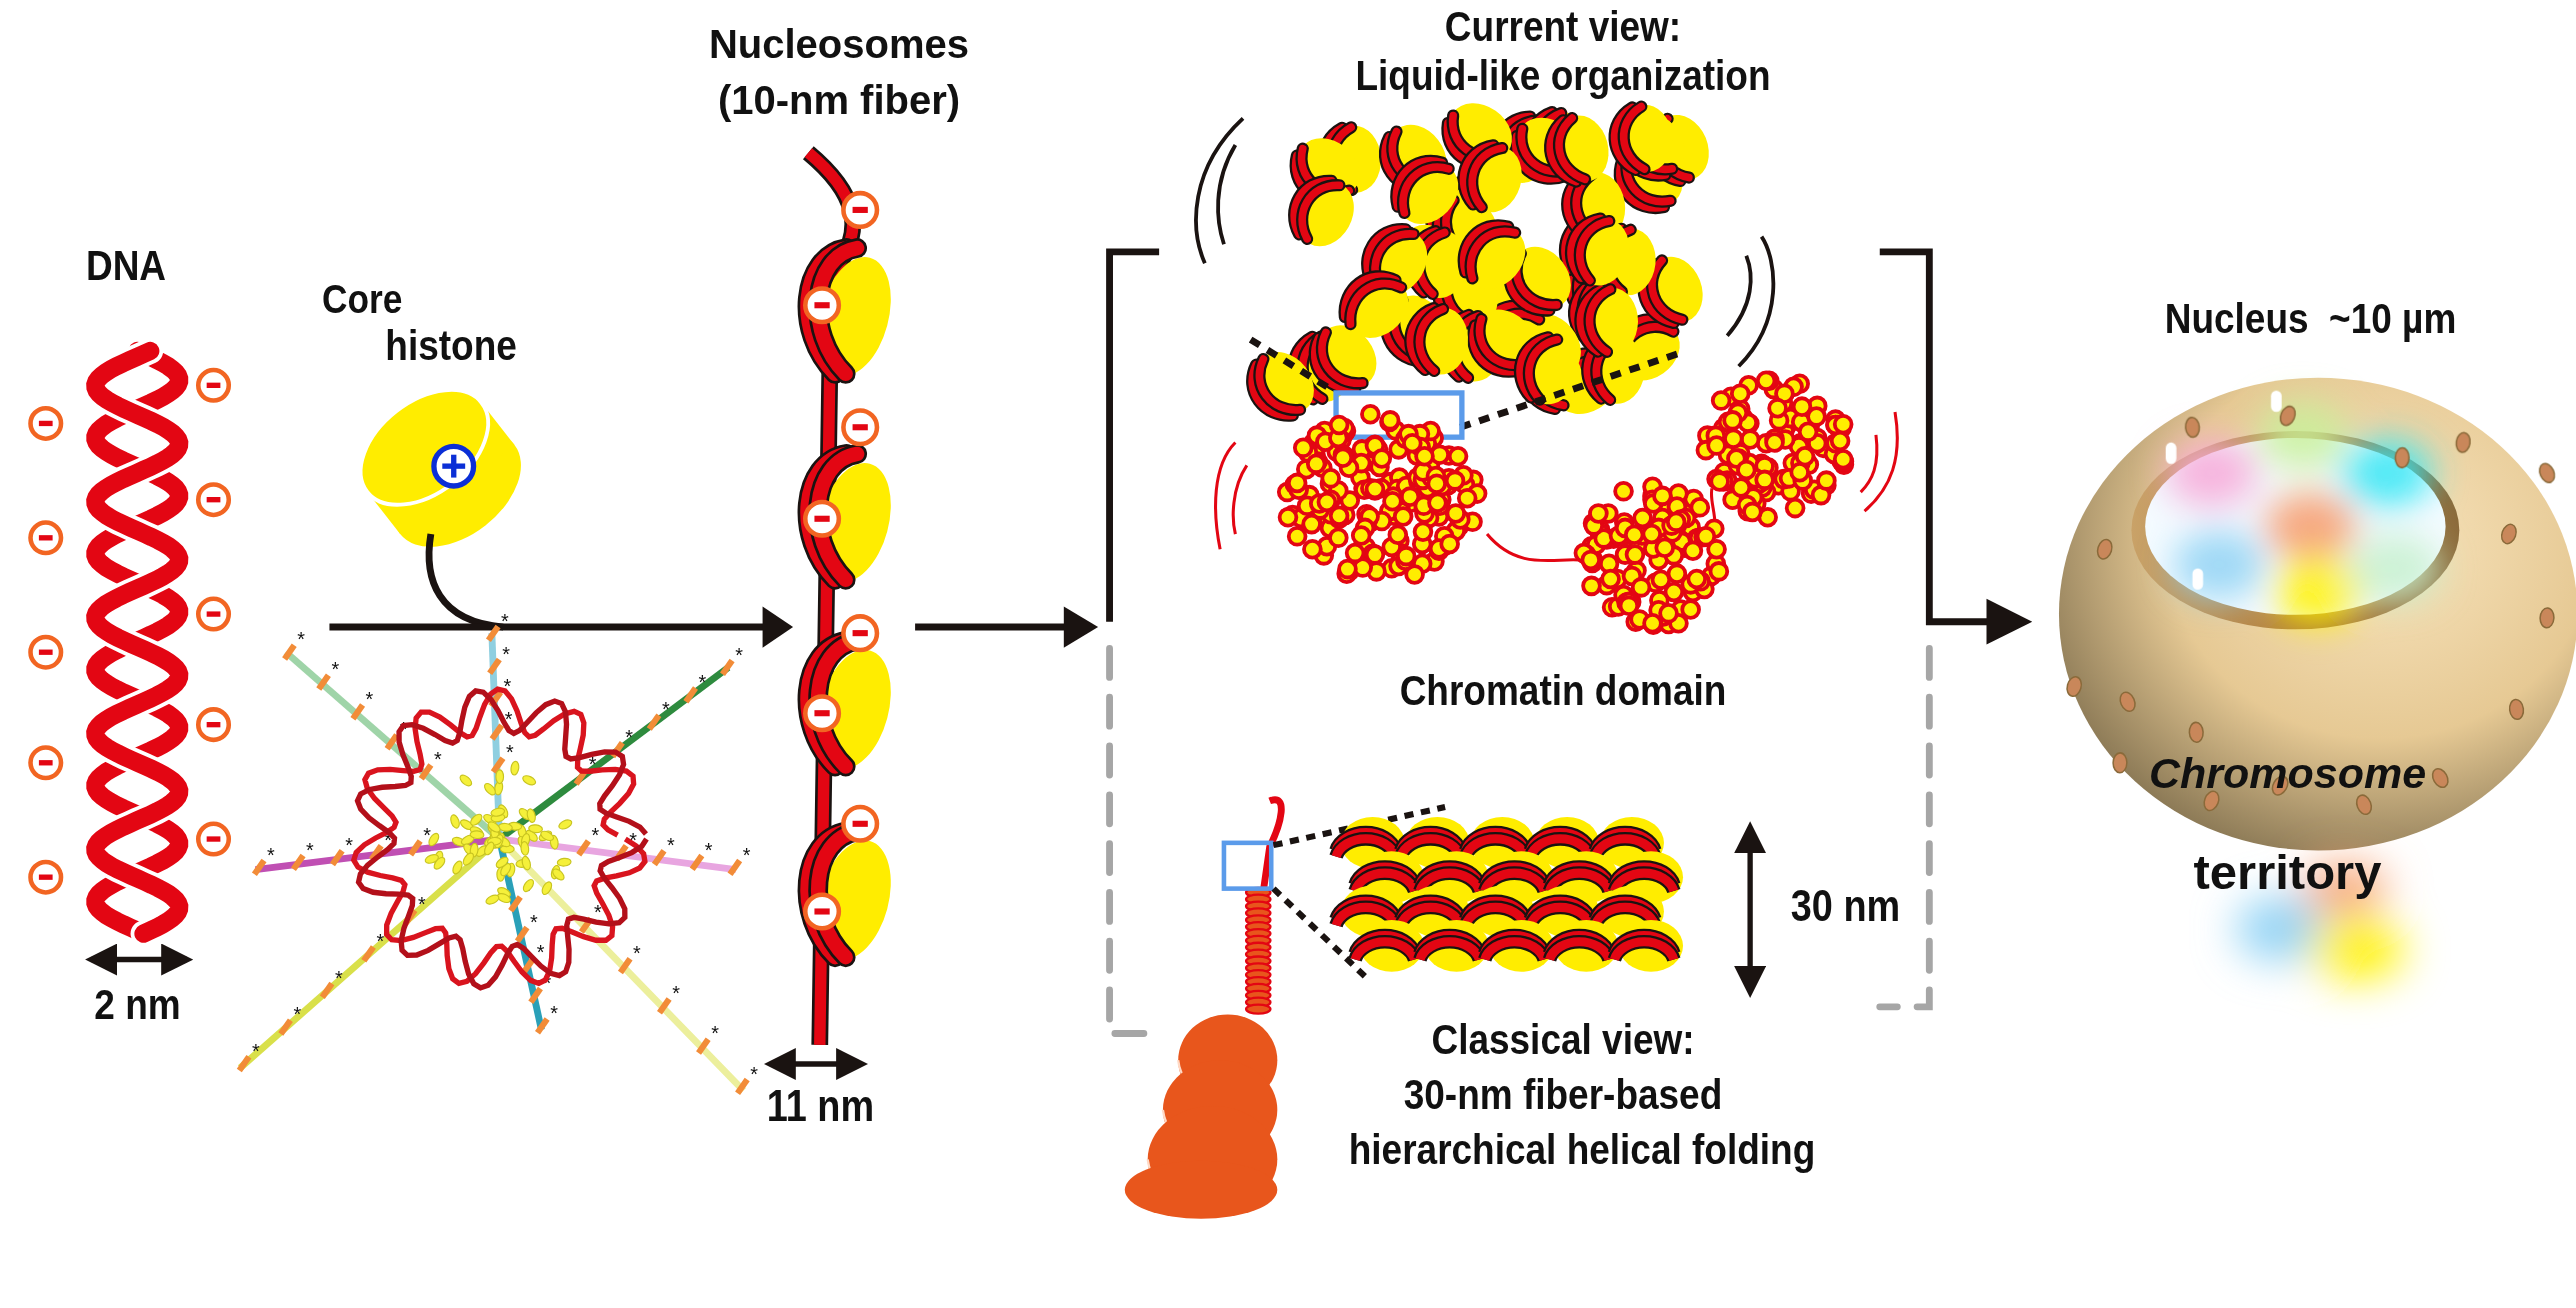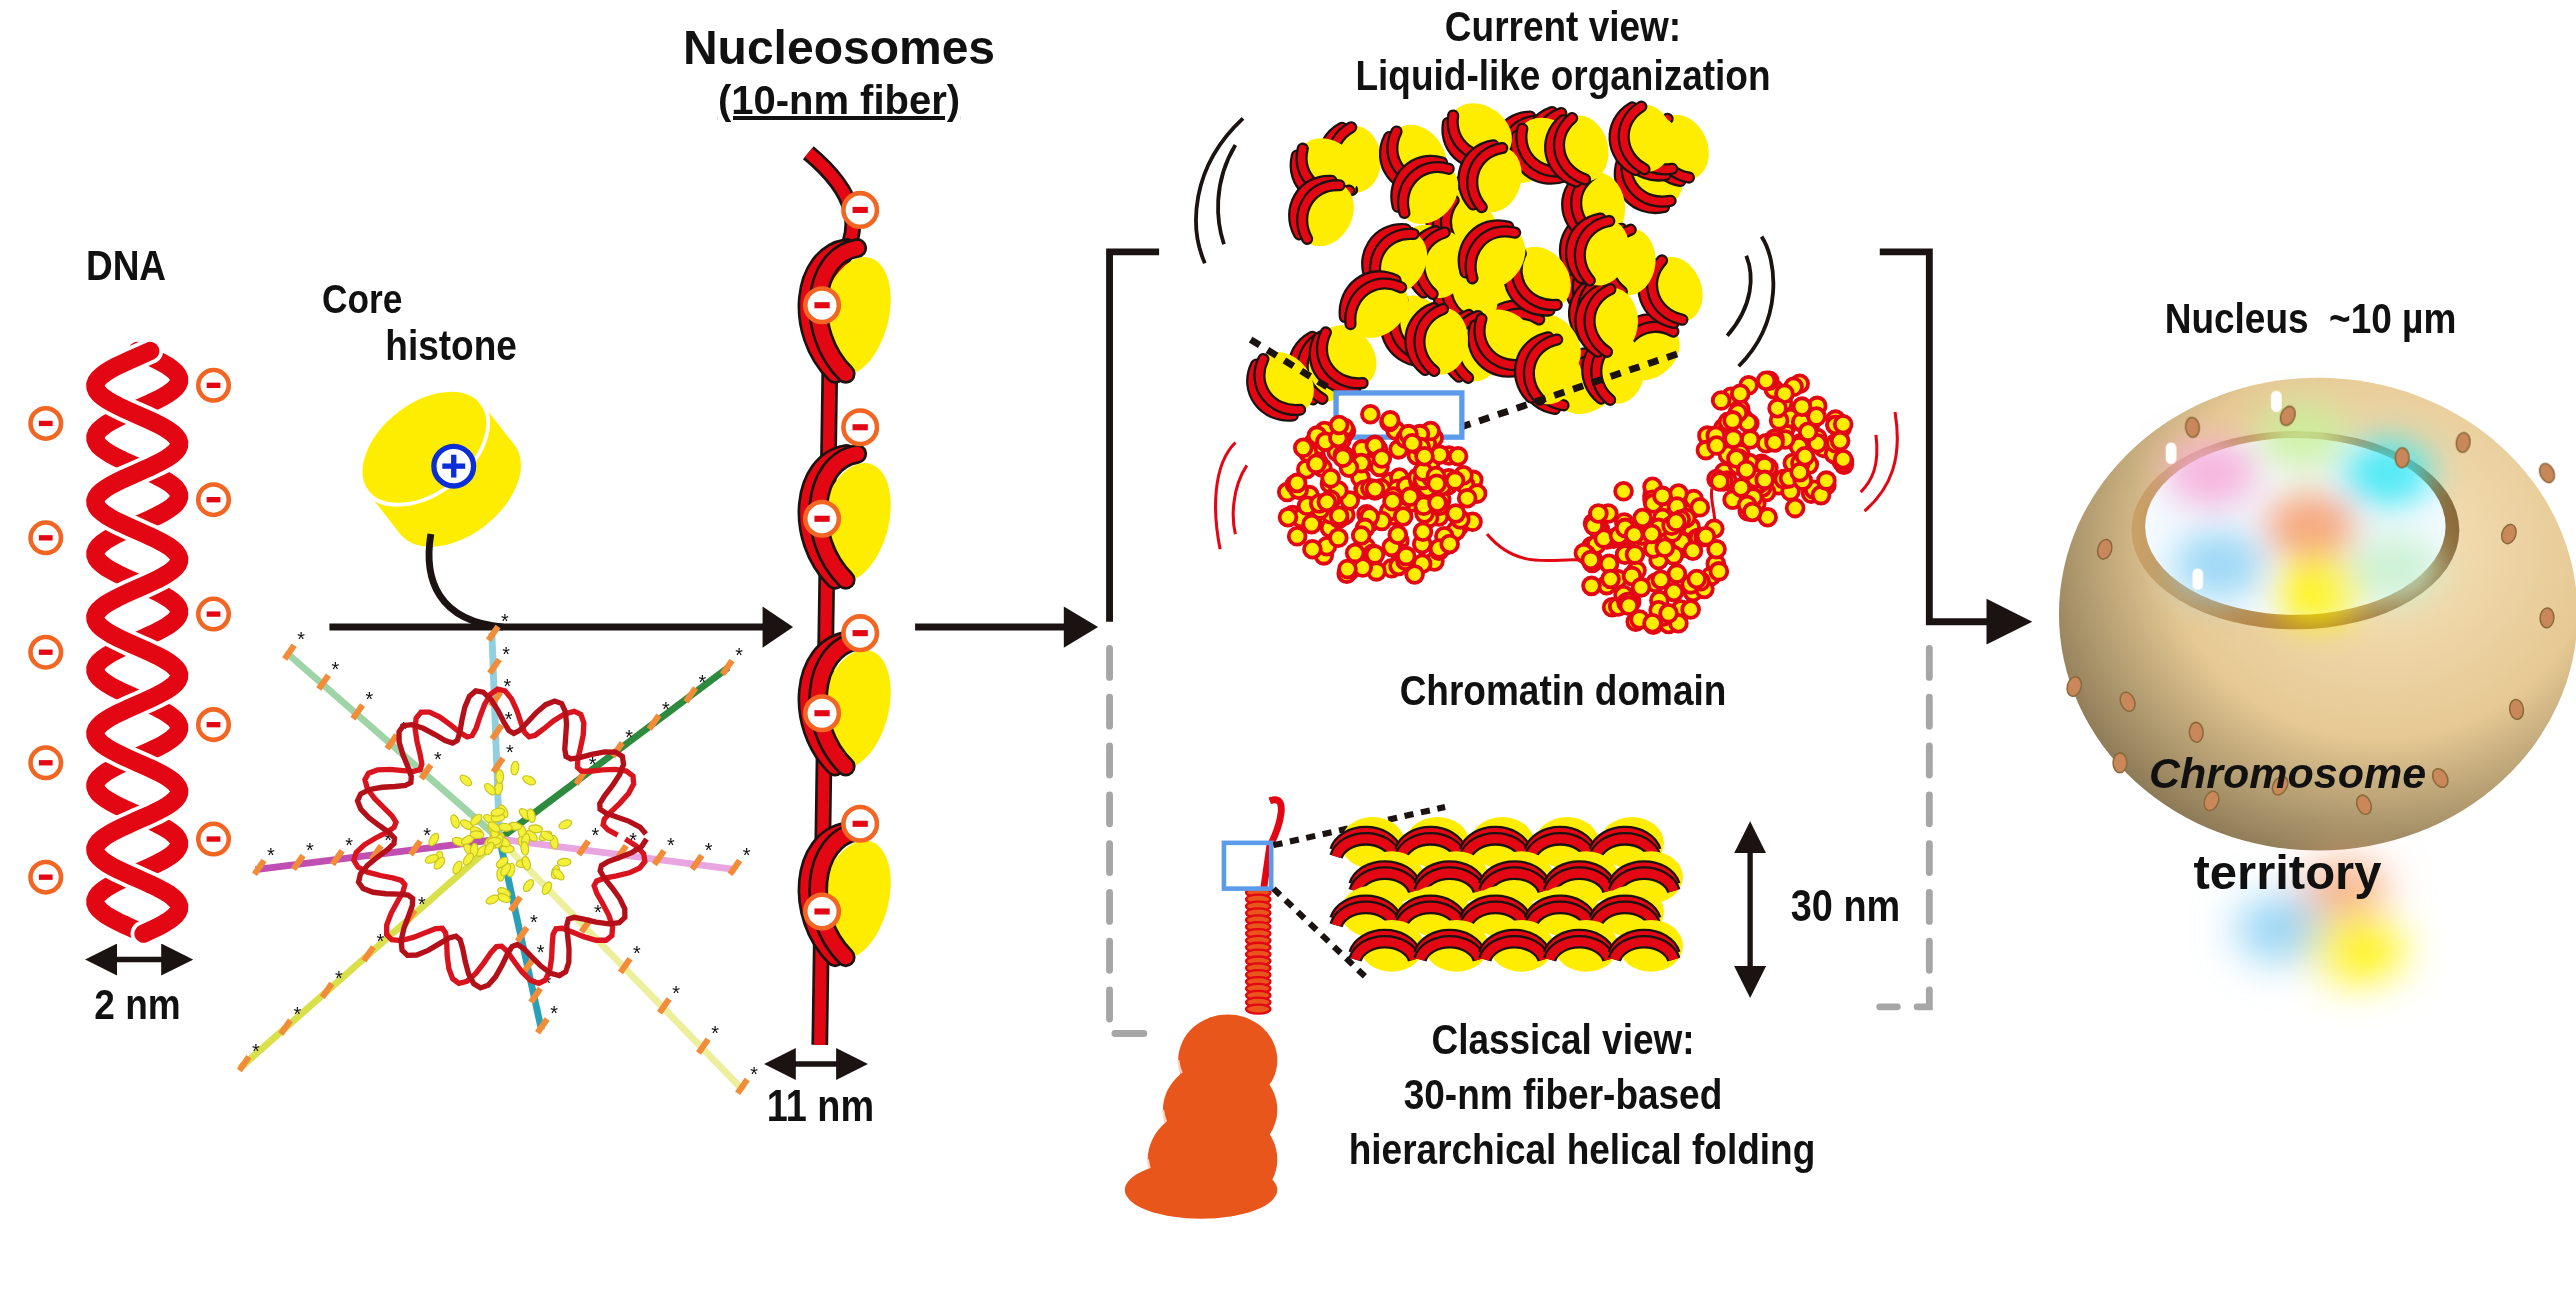--- a/index.html
+++ b/index.html
@@ -1329,22 +1329,22 @@
       <ellipse cx="3090" cy="1245" rx="62" ry="40" fill="#fff200"></ellipse>
     </g>
 </svg>
 
 <div class="lbl lbl-cond" style="left:69px;top:243px;width:114px;font-size:43px;">DNA</div>
 <div class="lbl lbl-cond" style="left:69px;top:982px;width:137px;font-size:43px;">2 nm</div>
 
 <div class="lbl lbl-cond" style="left:313px;top:278px;width:130px;font-size:41px;text-align:left;">Core</div>
 <div class="lbl lbl-cond" style="left:372px;top:323px;width:191px;font-size:43px;text-align:left;">histone</div>
 
-<div class="lbl" style="left:656px;top:23px;width:366px;font-size:48px;">Nucleosomes</div>
-<div class="lbl" style="left:671px;top:79px;width:336px;font-size:40px;text-decoration:underline;">(10-nm fiber)</div>
+<div class="lbl" style="left:656px;top:23px;width:366px;font-size:40px;">Nucleosomes</div>
+<div class="lbl" style="left:671px;top:79px;width:336px;font-size:40px;">(10-nm fiber)</div>
 <div class="lbl lbl-cond" style="left:744px;top:1083px;width:153px;font-size:44px;">11 nm</div>
 
 <div class="lbl lbl-cond" style="left:1296px;top:3.8px;width:534px;font-size:43px;">Current view:</div>
 <div class="lbl lbl-cond" style="left:1235px;top:53px;width:656px;font-size:43px;">Liquid-like organization</div>
 <div class="lbl lbl-cond" style="left:1296px;top:668px;width:534px;font-size:43px;">Chromatin domain</div>
 
 <div class="lbl lbl-cond" style="left:1296px;top:1017px;width:534px;font-size:43px;">Classical view:</div>
 <div class="lbl lbl-cond" style="left:1296px;top:1072px;width:534px;font-size:43px;">30-nm fiber-based</div>
 <div class="lbl lbl-cond" style="left:1220px;top:1127px;width:724px;font-size:43px;">hierarchical helical folding</div>
 <div class="lbl lbl-cond" style="left:1754px;top:883px;width:183px;font-size:44px;">30 nm</div>

